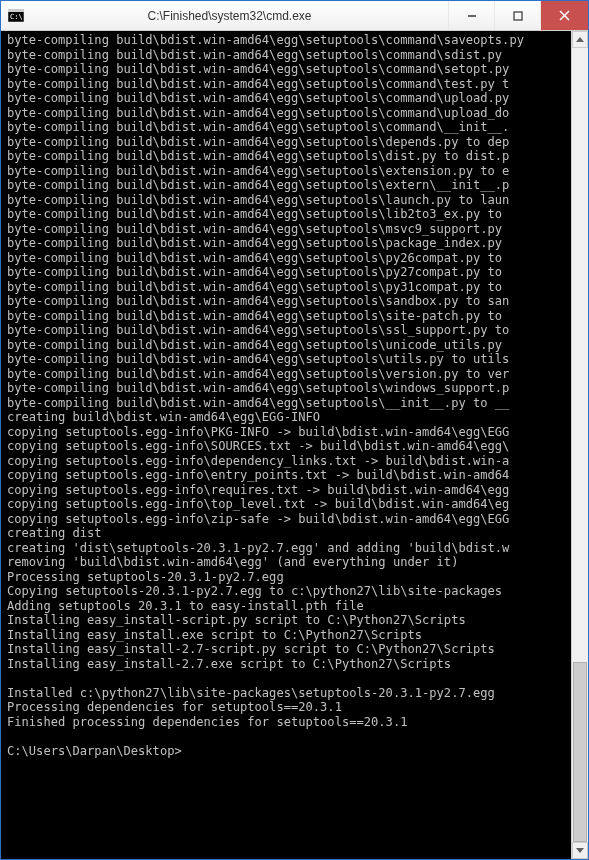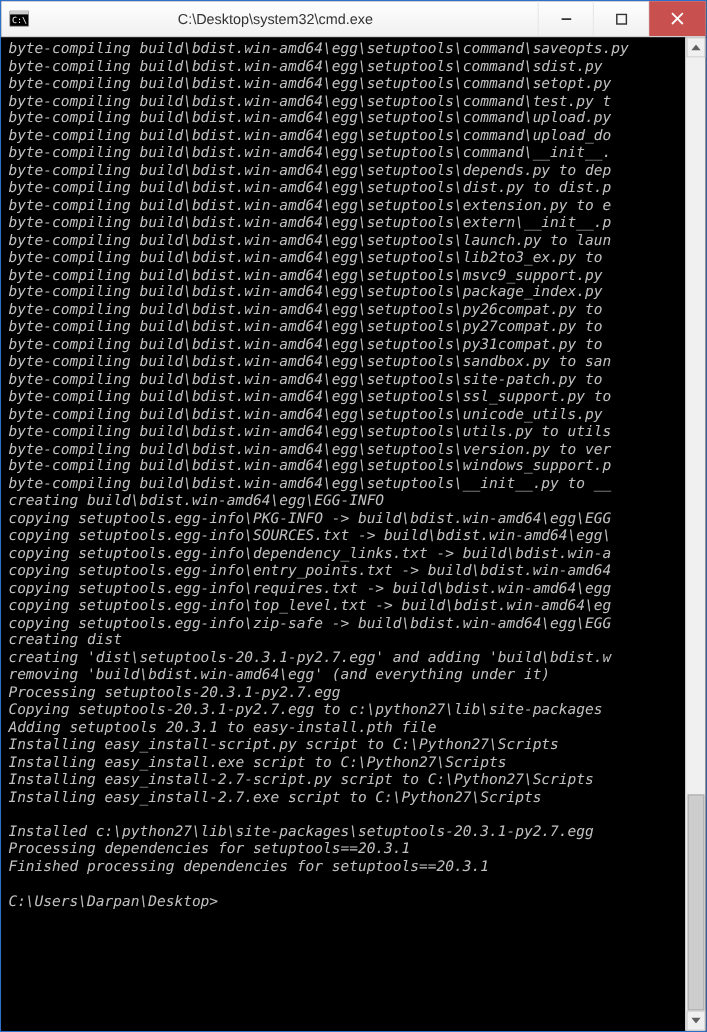--- a/index.html
+++ b/index.html
@@ -68,21 +68,20 @@
 }
 .terminal {
   flex: 1;
   padding: 2px 0 2px 6px;
   color: #c0c0c0;
   font-family: 'Consolas', 'Lucida Console', monospace;
   font-size: 12.1px;
   line-height: 14.5px;
   white-space: pre;
   overflow: hidden;
-  font-style: italic;
 }
 .scrollbar {
   width: 17px;
   background: #efefef;
   display: flex;
   flex-direction: column;
   border-left: 1px solid #d0d0d0;
 }
 .sb-btn {
   height: 17px;
@@ -113,21 +112,21 @@
 
 <div class="window">
   <div class="titlebar">
     <div class="title-icon">
       <svg viewBox="0 0 16 13">
           <rect x="0" y="0" width="16" height="13" fill="#000" stroke="#888" stroke-width="1"></rect>
           <rect x="0" y="0" width="16" height="3" fill="#ccc"></rect>
           <text x="2" y="10" font-size="7" fill="#fff" font-family="monospace">C:\</text>
         </svg>
     </div>
-    <div class="title-text">C:\Desktop\system32\cmd.exe</div>
+    <div class="title-text">C:\Finished\system32\cmd.exe</div>
     <div class="win-controls">
       <div class="win-btn">
         <svg width="10" height="10">
             <line x1="1" y1="5" x2="9" y2="5" stroke="#333" stroke-width="1.5"></line>
           </svg>
       </div>
       <div class="win-btn">
         <svg width="10" height="10">
             <rect x="1" y="1" width="8" height="8" fill="none" stroke="#333" stroke-width="1.2"></rect>
           </svg>

